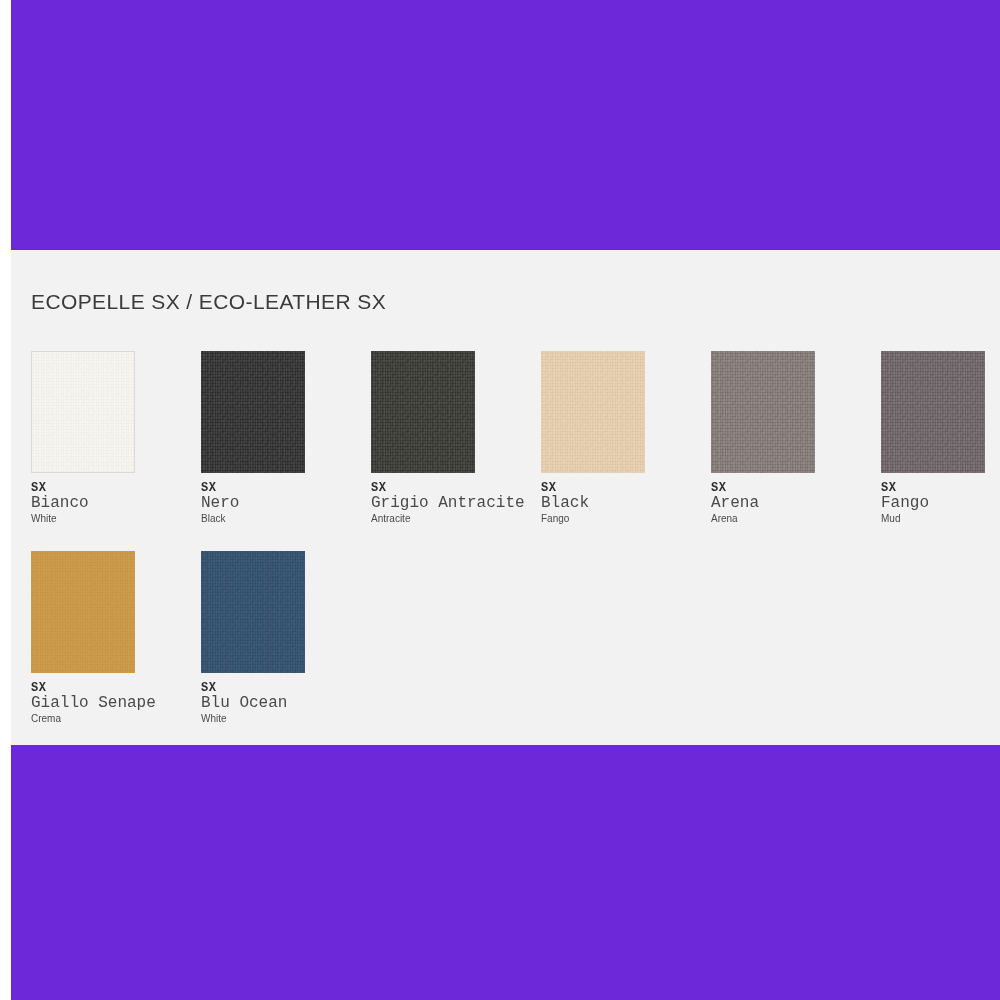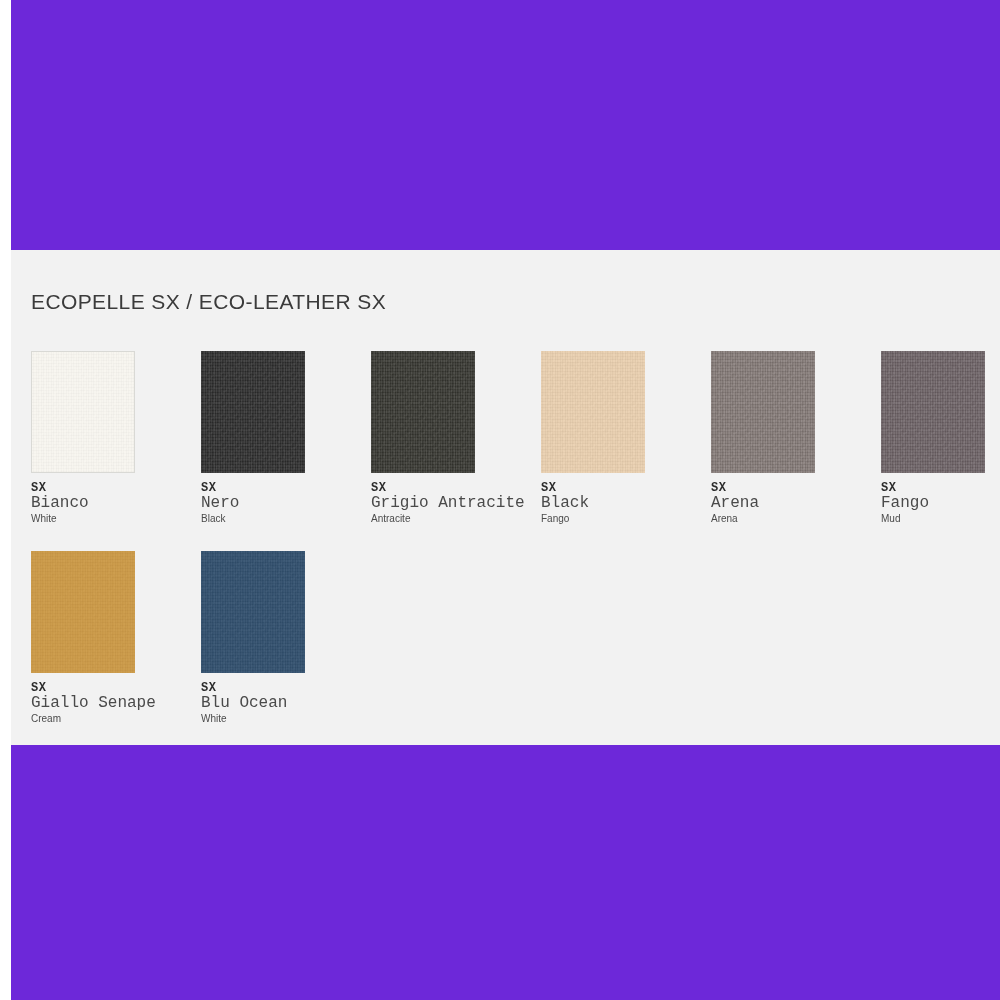--- a/index.html
+++ b/index.html
@@ -212,21 +212,21 @@
           </div>
         </div>
       <div class="swatch-row" id="row-2">
           <div class="swatch-cell" style="left: 0px;">
             <div class="swatch-chip" style="background: rgb(204, 154, 72);">
               <div class="grain faint"></div>
             </div>
             <div class="swatch-caption">
               <div class="sx-code">SX</div>
               <div class="name-it">Giallo Senape</div>
-              <div class="name-en">Cream</div>
+              <div class="name-en">Crema</div>
             </div>
           </div>
           <div class="swatch-cell" style="left: 170px;">
             <div class="swatch-chip" style="background: rgb(50, 80, 110);">
               <div class="grain soft"></div>
             </div>
             <div class="swatch-caption">
               <div class="sx-code">SX</div>
               <div class="name-it">Blu Ocean</div>
               <div class="name-en">White</div>

